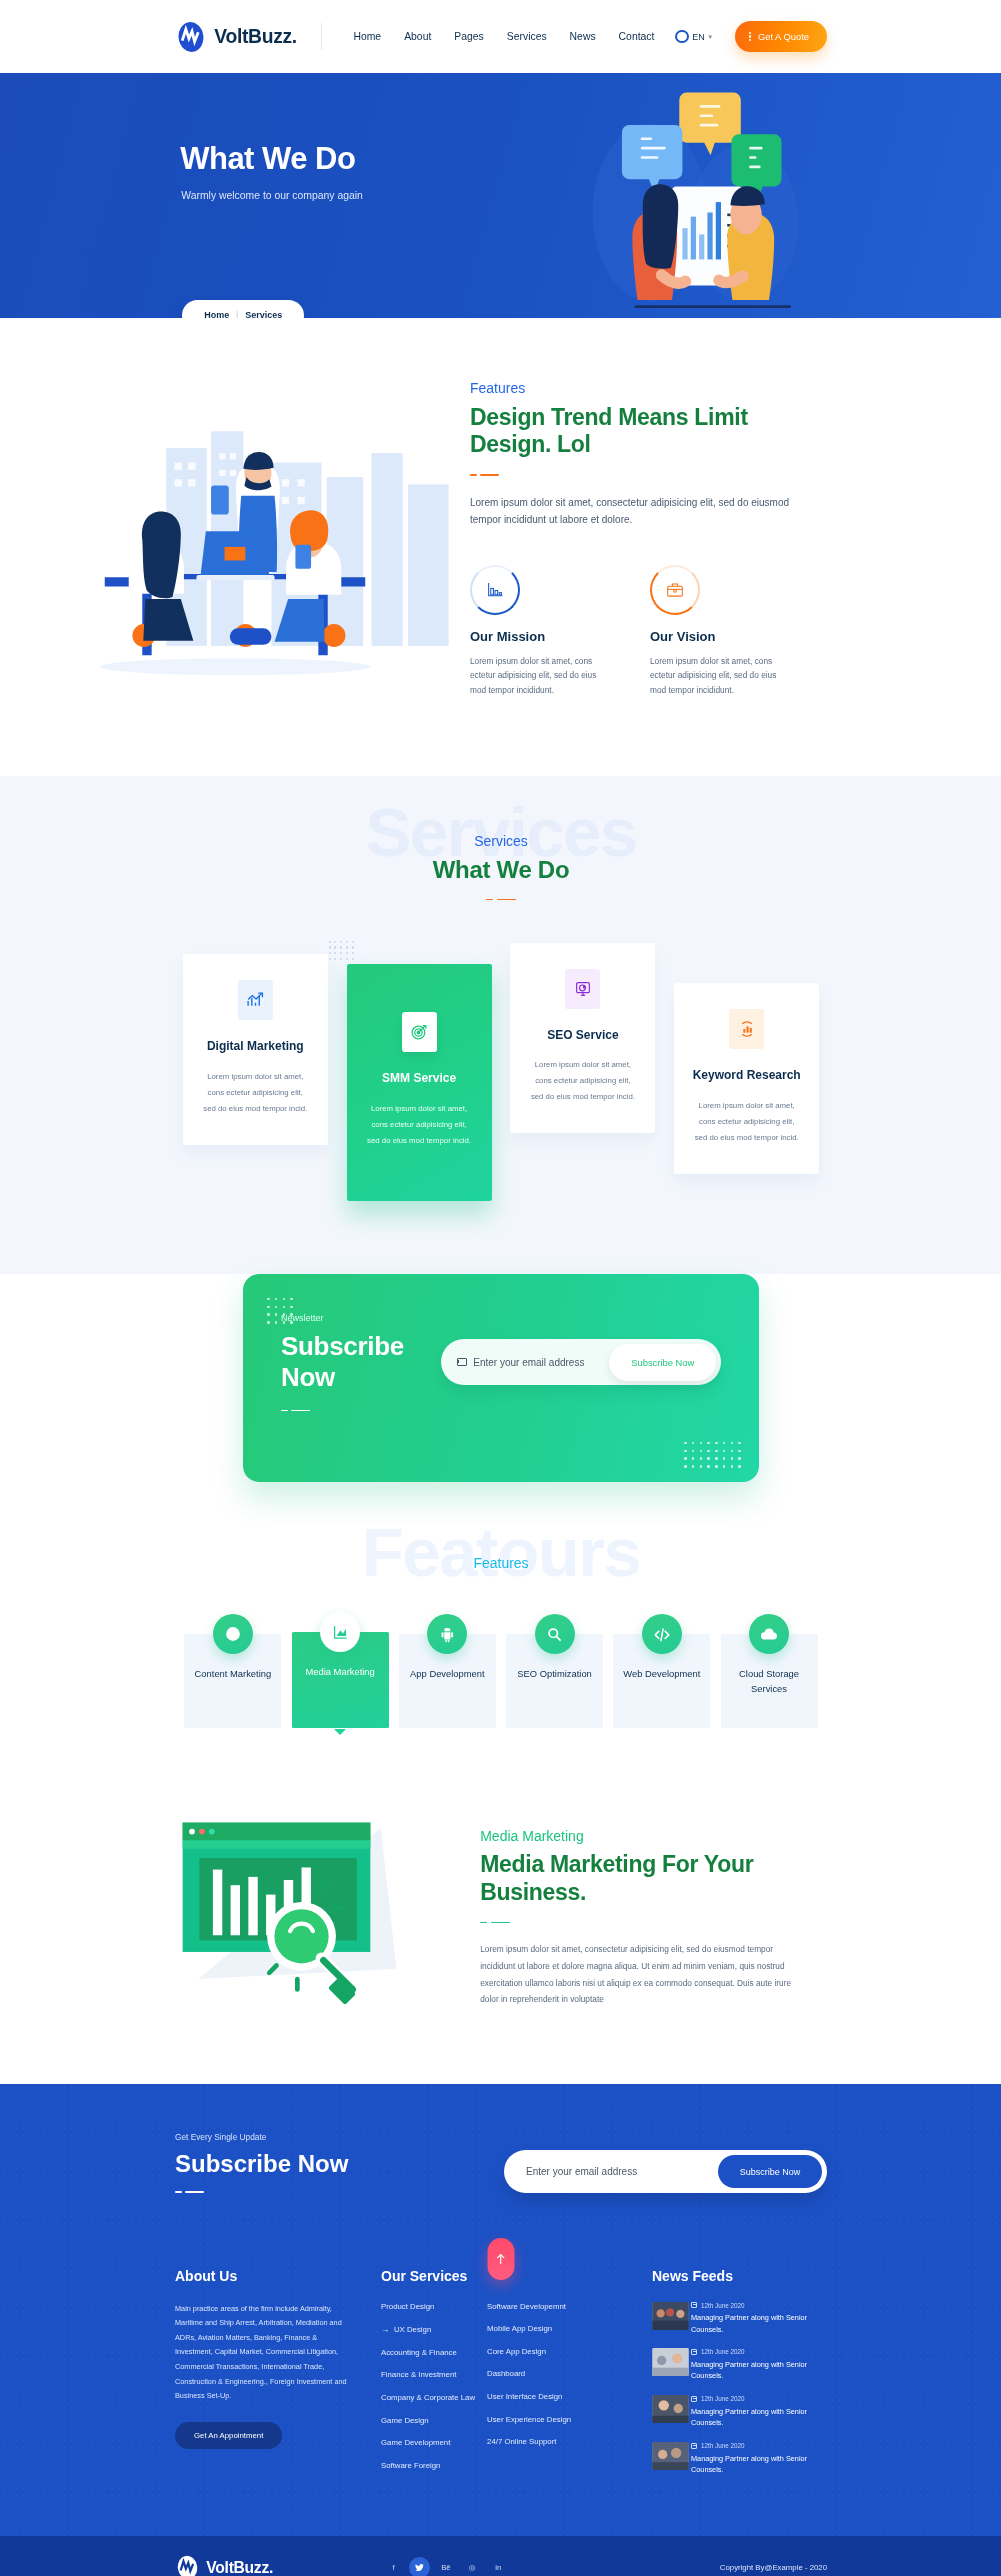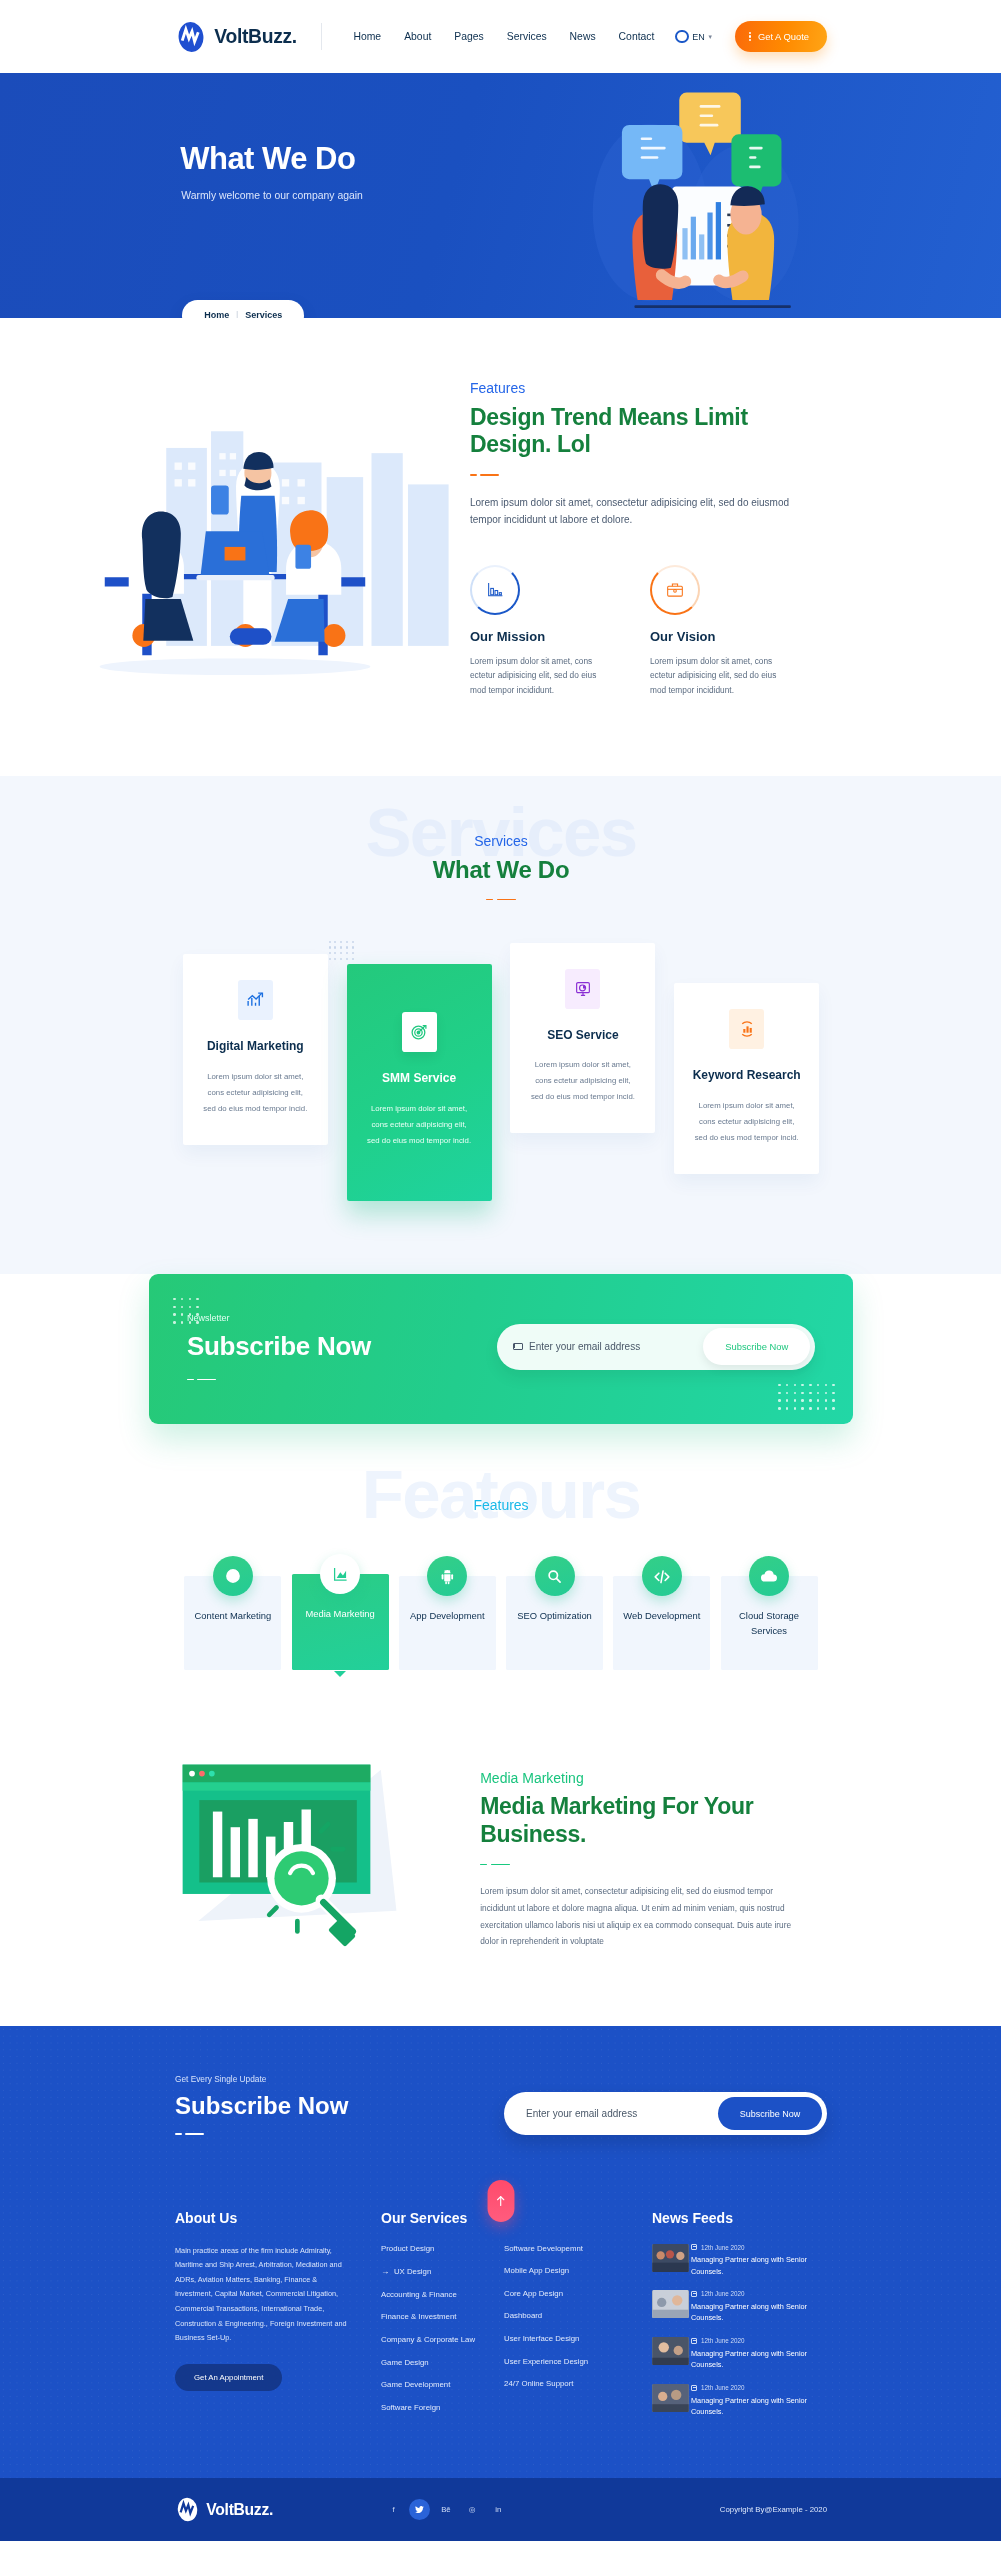--- a/index.html
+++ b/index.html
@@ -106,23 +106,23 @@
   .svc h3 { font-size: 12px; font-weight: 700; margin-bottom: 15.7px; }
   .svc.active h3 { color: #fff; }
   .svc p { font-size: 7.8px; line-height: 2.05; color: #697a90; }
   .svc.active p { color: #eafff6; }
   .dots-deco { position: absolute; display: grid; gap: 3.7px; }
   .dots-deco i { width: 2.1px; height: 2.1px; background: #c8d6ea; border-radius: 50%; display: block; }
 
   
   .nl-wrap { padding: 0 0 73px; background: #fff; }
   .nl {
-    width: 704px; margin: 0 auto; border-radius: 9px; position: relative; overflow: hidden;
+    width: 516px; margin: 0 auto; border-radius: 16px; position: relative; overflow: hidden;
     background: linear-gradient(105deg,#26c977 0%, #22cd8d 45%, #22d7a6 100%);
-    padding: 39px 38px 44px; box-shadow: 0 15.7px 31px rgba(30,190,130,.22);
+    padding: 39px 38px 71px; box-shadow: 0 15.7px 31px rgba(30,190,130,.22);
   }
   .nl-row { display: flex; align-items: center; justify-content: space-between; }
   .nl-left .eyebrow { color: #e3fff3; font-size: 9px; }
   .nl-left h2 { color: #fff; font-size: 26px; font-weight: 700; margin-top: 8.3px; letter-spacing: -0.3px; }
   .nl-left .dash { margin: 16.7px 0 0; }
   .nl-left .dash i { background: #ffffff; }
   .nl-form {
     display: flex; align-items: center; background: rgba(255,255,255,.93);
     border-radius: 23px; padding: 4.7px 4.7px 4.7px 15.7px; width: 318px; height: 46px;
     box-shadow: 0 7.3px 15.7px rgba(0,0,0,.07);
@@ -207,21 +207,21 @@
   .fcols { display: flex; position: relative; z-index: 2; padding: 15.7px 0 47px; }
   .fcol-about { width: 206px; padding-right: 31px; }
   .fcol-serv { width: 271px; }
   .fcol-news { width: 175px; }
   .fh { color: #fff; font-size: 14px; font-weight: 700; margin-bottom: 18px; }
   .fabout-p { color: #dbe6fb; font-size: 7.3px; line-height: 2.0; }
   .appt-btn {
     margin-top: 18px; background: #14388c; color: #fff; border: none; border-radius: 15.7px;
     padding: 9px 19px; font-size: 7.8px; font-family: inherit; cursor: pointer;
   }
-  .serv-grid { display: flex; gap: 29px; }
+  .serv-grid { display: flex; gap: 12px; }
   .serv-col { display: flex; flex-direction: column; gap: 13.6px; }
   .serv-col a { color: #e2ebfc; font-size: 7.8px; text-decoration: none; display: flex; align-items: center; gap: 4.7px; }
   .serv-col a .arr { color: #fff; font-size: 8.3px; }
   .news-item { display: flex; gap: 2px; margin-bottom: 13.6px; }
   .news-thumb { width: 37px; height: 28px; flex: 0 0 37px; border-radius: 1.6px; overflow: hidden; background: #6d7f99; }
   .news-date { color: #cfdcf6; font-size: 6.3px; display: flex; align-items: center; gap: 3.7px; margin-bottom: 3.7px; }
   .news-title { color: #fff; font-size: 7.3px; line-height: 1.55; font-weight: 500; }
   .cal { width: 6.3px; height: 6.3px; border: 0.7px solid #cfdcf6; border-radius: 1px; position: relative; flex: 0 0 6.3px; }
   .cal:before { content:""; position:absolute; top:1px; left:0.5px; right:0.5px; height:0.7px; background:#cfdcf6; }
 

